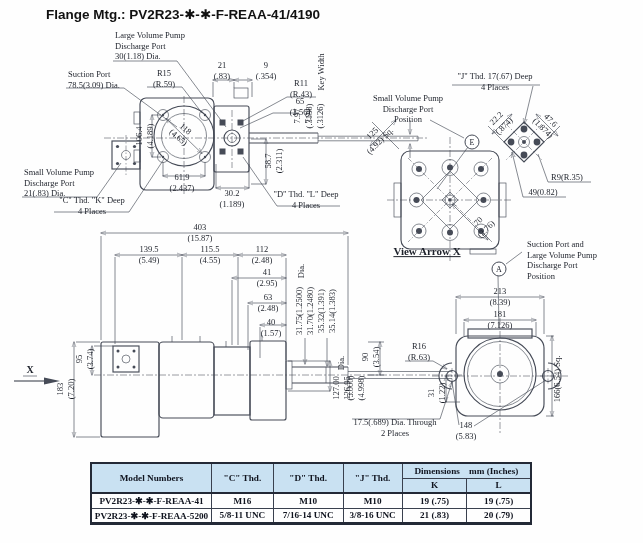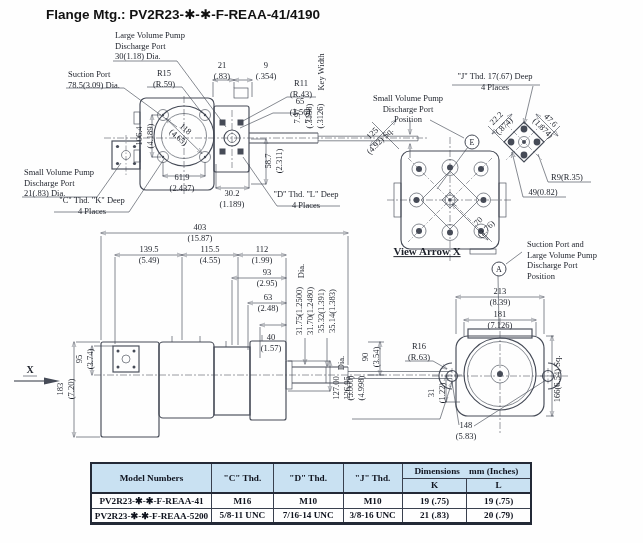--- a/index.html
+++ b/index.html
@@ -337,43 +337,45 @@
   <div class="lbl cap" style="left:427px;top:252px">View Arrow X</div>
 
   <div class="lbl xlbl" style="left:30px;top:370px">X</div>
   <div class="lbl" style="left:200px;top:233px">403
 (15.87)</div>
   <div class="lbl" style="left:149px;top:255px">139.5
 (5.49)</div>
   <div class="lbl" style="left:210px;top:255px">115.5
 (4.55)</div>
   <div class="lbl" style="left:262px;top:255px">112
-(1.99)</div>
-  <div class="lbl" style="left:267px;top:278px">93
+(2.48)</div>
+  <div class="lbl" style="left:267px;top:278px">41
 (2.95)</div>
   <div class="lbl" style="left:268px;top:303px">63
 (2.48)</div>
-  <div class="lbl" style="left:271px;top:343px">40
+  <div class="lbl" style="left:271px;top:328px">40
 (1.57)</div>
   <div class="lbl r90" style="left:66px;top:389px">183
 (7.20)</div>
   <div class="lbl r90" style="left:85px;top:359px">95
 (3.74)</div>
   <div class="lbl r90" style="left:301px;top:271px">Dia.</div>
   <div class="lbl r90" style="left:305px;top:311px">31.75(1.2500)
 31.70(1.2480)</div>
   <div class="lbl r90" style="left:327px;top:311px">35.32(1.391)
 35.14(1.383)</div>
   <div class="lbl r90" style="left:371px;top:357px">90
 (3.54)</div>
   <div class="lbl r90" style="left:341px;top:363px">Dia.</div>
   <div class="lbl r90" style="left:342px;top:388px">127.00
 126.95</div>
   <div class="lbl r90" style="left:356px;top:388px">(5.000)
 (4.998)</div>
+  <div class="lbl" style="left:395px;top:428px">17.5(.689) Dia. Through
+2 Places</div>
 
   <div class="lbl tl" style="left:562px;top:260px">Suction Port and
 Large Volume Pump
 Discharge Port
 Position</div>
   <div class="callout" style="left:499px;top:269px">A</div>
   <div class="lbl" style="left:500px;top:297px">213
 (8.39)</div>
   <div class="lbl" style="left:500px;top:320px">181
 (7.126)</div>

